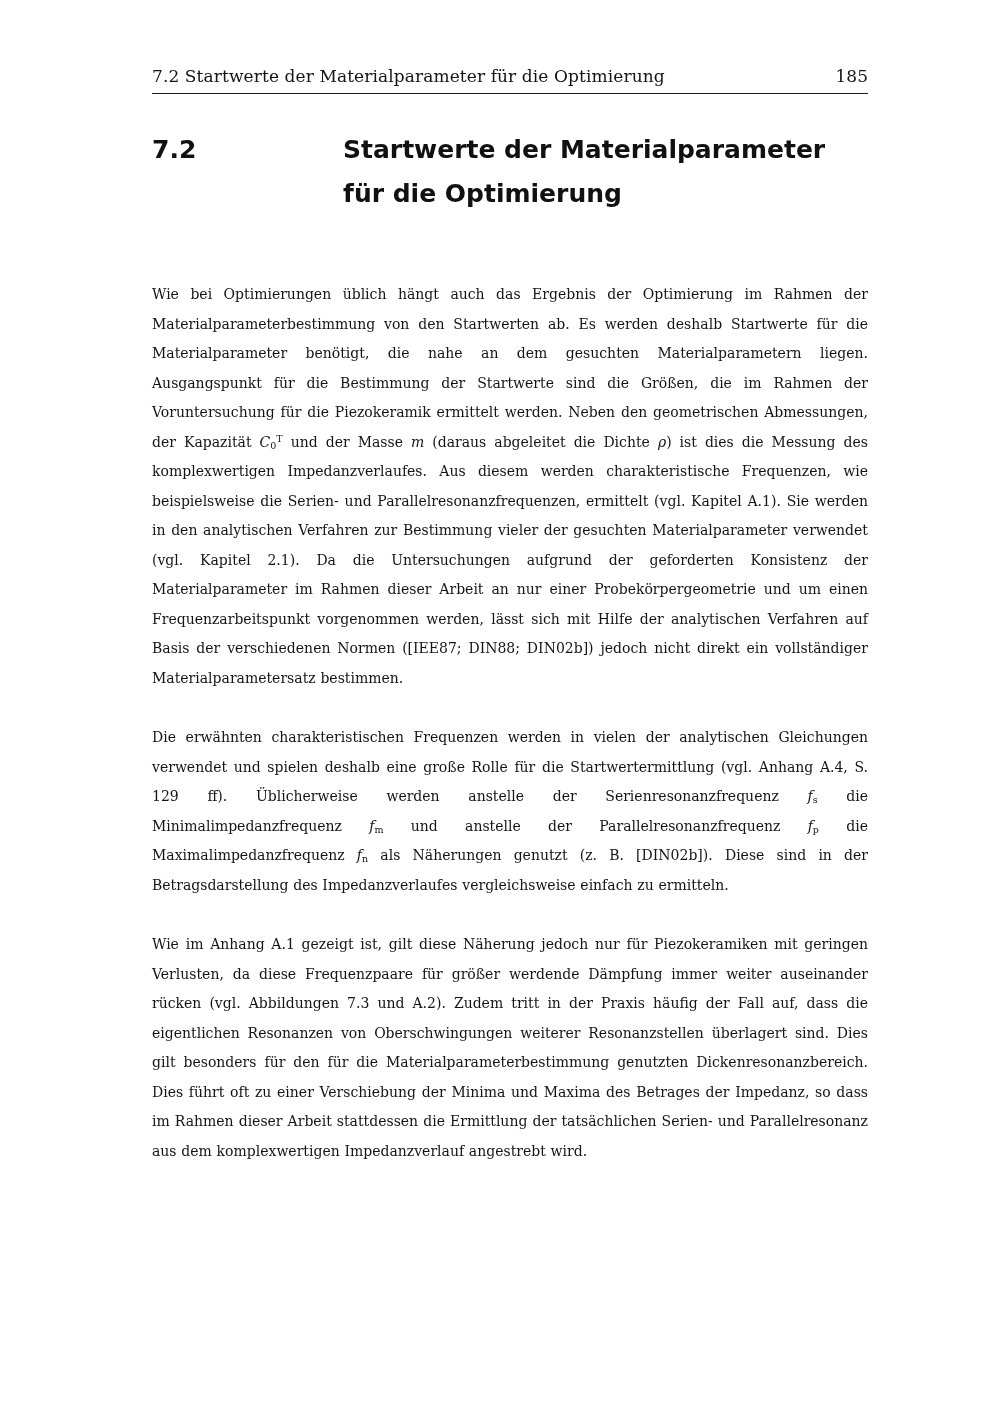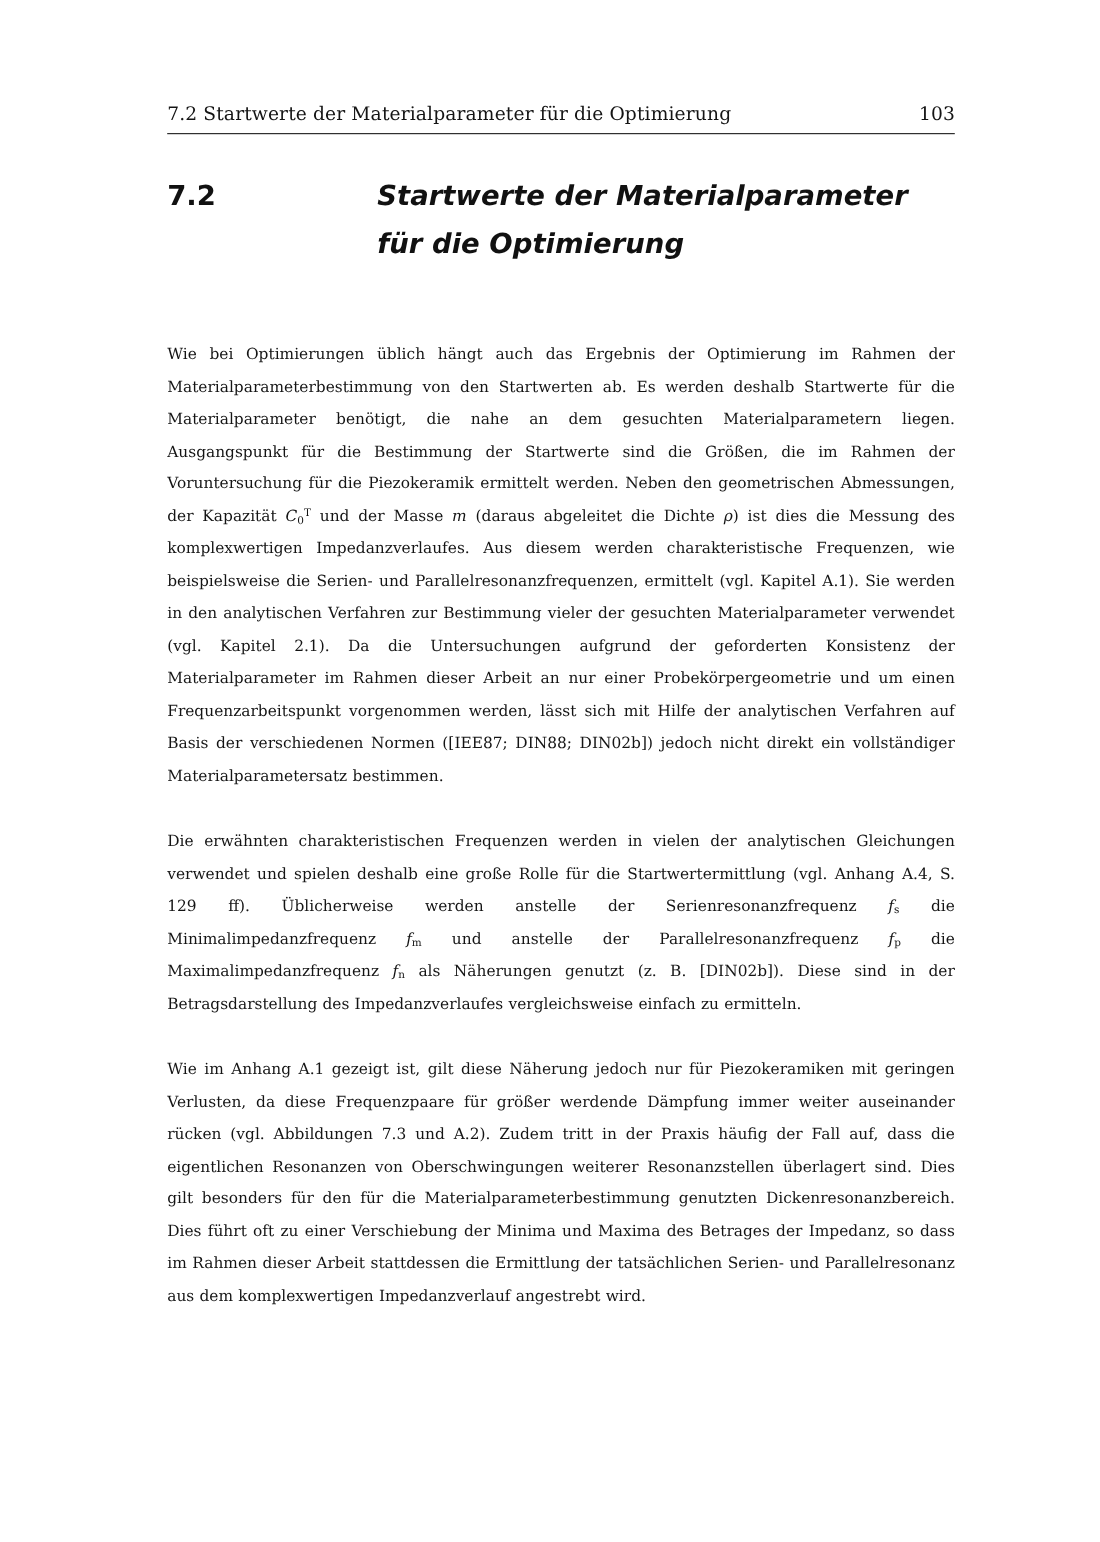--- a/index.html
+++ b/index.html
@@ -19,41 +19,39 @@
     overflow: hidden;
   }
   .running-header {
     display: flex;
     justify-content: space-between;
     align-items: baseline;
     font-size: 17px;
     line-height: 1.2;
     padding-bottom: 7px;
     border-bottom: 1.5px solid #1a1a1a;
-    margin-top: 28px;
   }
   .running-head-text { letter-spacing: 0.1px; }
   .page-number { }
 
   .section-heading {
     display: flex;
     margin: 34px 0 64px 0;
     font-family: "DejaVu Sans", "Liberation Sans", sans-serif;
     font-weight: bold;
     font-size: 25px;
     line-height: 44px;
     color: #111111;
     justify-content: space-between;
   }
   .section-number {
     flex: 0 0 53px;
   }
   .section-title {
     max-width: 525px;
-    font-style: italic;
   }
 
   .body-text p {
     margin: 0 0 30px 0;
     font-size: 14px;
     line-height: 29.5px;
     text-align: justify;
     hyphens: auto;
     -webkit-hyphens: auto;
     word-spacing: 0.3px;
@@ -72,21 +70,21 @@
     vertical-align: 0.5em;
   }
 </style>
 </head>
 <body>
 
 <div class="page">
 
   <div class="running-header">
     <span class="running-head-text">7.2  Startwerte der Materialparameter für die Optimierung</span>
-    <span class="page-number">103</span>
+    <span class="page-number">185</span>
   </div>
 
   <div class="section-heading">
     <span class="section-number">7.2</span>
     <span class="section-title">Startwerte der Materialparameter für die Optimierung</span>
   </div>
 
   <div class="body-text">
     <p lang="de">Wie bei Optimierungen üblich hängt auch das Ergebnis der Optimierung im Rahmen der Materialparameterbestimmung von den Startwerten ab. Es werden deshalb Startwerte für die Materialparameter benötigt, die nahe an dem gesuchten Materialparametern liegen. Ausgangspunkt für die Bestimmung der Startwerte sind die Größen, die im Rahmen der Voruntersuchung für die Piezokeramik ermittelt werden. Neben den geometrischen Abmessungen, der Kapazität <i>C</i><sub>0</sub><sup>T</sup> und der Masse <i>m</i> (daraus abgeleitet die Dichte <i>ρ</i>) ist dies die Messung des komplexwertigen Impedanzverlaufes. Aus diesem werden charakteristische Frequenzen, wie beispielsweise die Serien- und Parallelresonanzfrequenzen, ermittelt (vgl. Kapitel A.1). Sie werden in den analytischen Verfahren zur Bestimmung vieler der gesuchten Materialparameter verwendet (vgl. Kapitel 2.1). Da die Untersuchungen aufgrund der geforderten Konsistenz der Materialparameter im Rahmen dieser Arbeit an nur einer Probekörpergeometrie und um einen Frequenzarbeitspunkt vorgenommen werden, lässt sich mit Hilfe der analytischen Verfahren auf Basis der verschiedenen Normen ([IEE87; DIN88; DIN02b]) jedoch nicht direkt ein vollständiger Materialparametersatz bestimmen.</p>
     <p lang="de">Die erwähnten charakteristischen Frequenzen werden in vielen der analytischen Gleichungen verwendet und spielen deshalb eine große Rolle für die Startwertermittlung (vgl. Anhang A.4, S. 129 ff). Üblicherweise werden anstelle der Serienresonanzfrequenz <i>f</i><sub>s</sub> die Minimalimpedanzfrequenz <i>f</i><sub>m</sub> und anstelle der Parallelresonanzfrequenz <i>f</i><sub>p</sub> die Maximalimpedanzfrequenz <i>f</i><sub>n</sub> als Näherungen genutzt (z. B. [DIN02b]). Diese sind in der Betragsdarstellung des Impedanzverlaufes vergleichsweise einfach zu ermitteln.</p>

